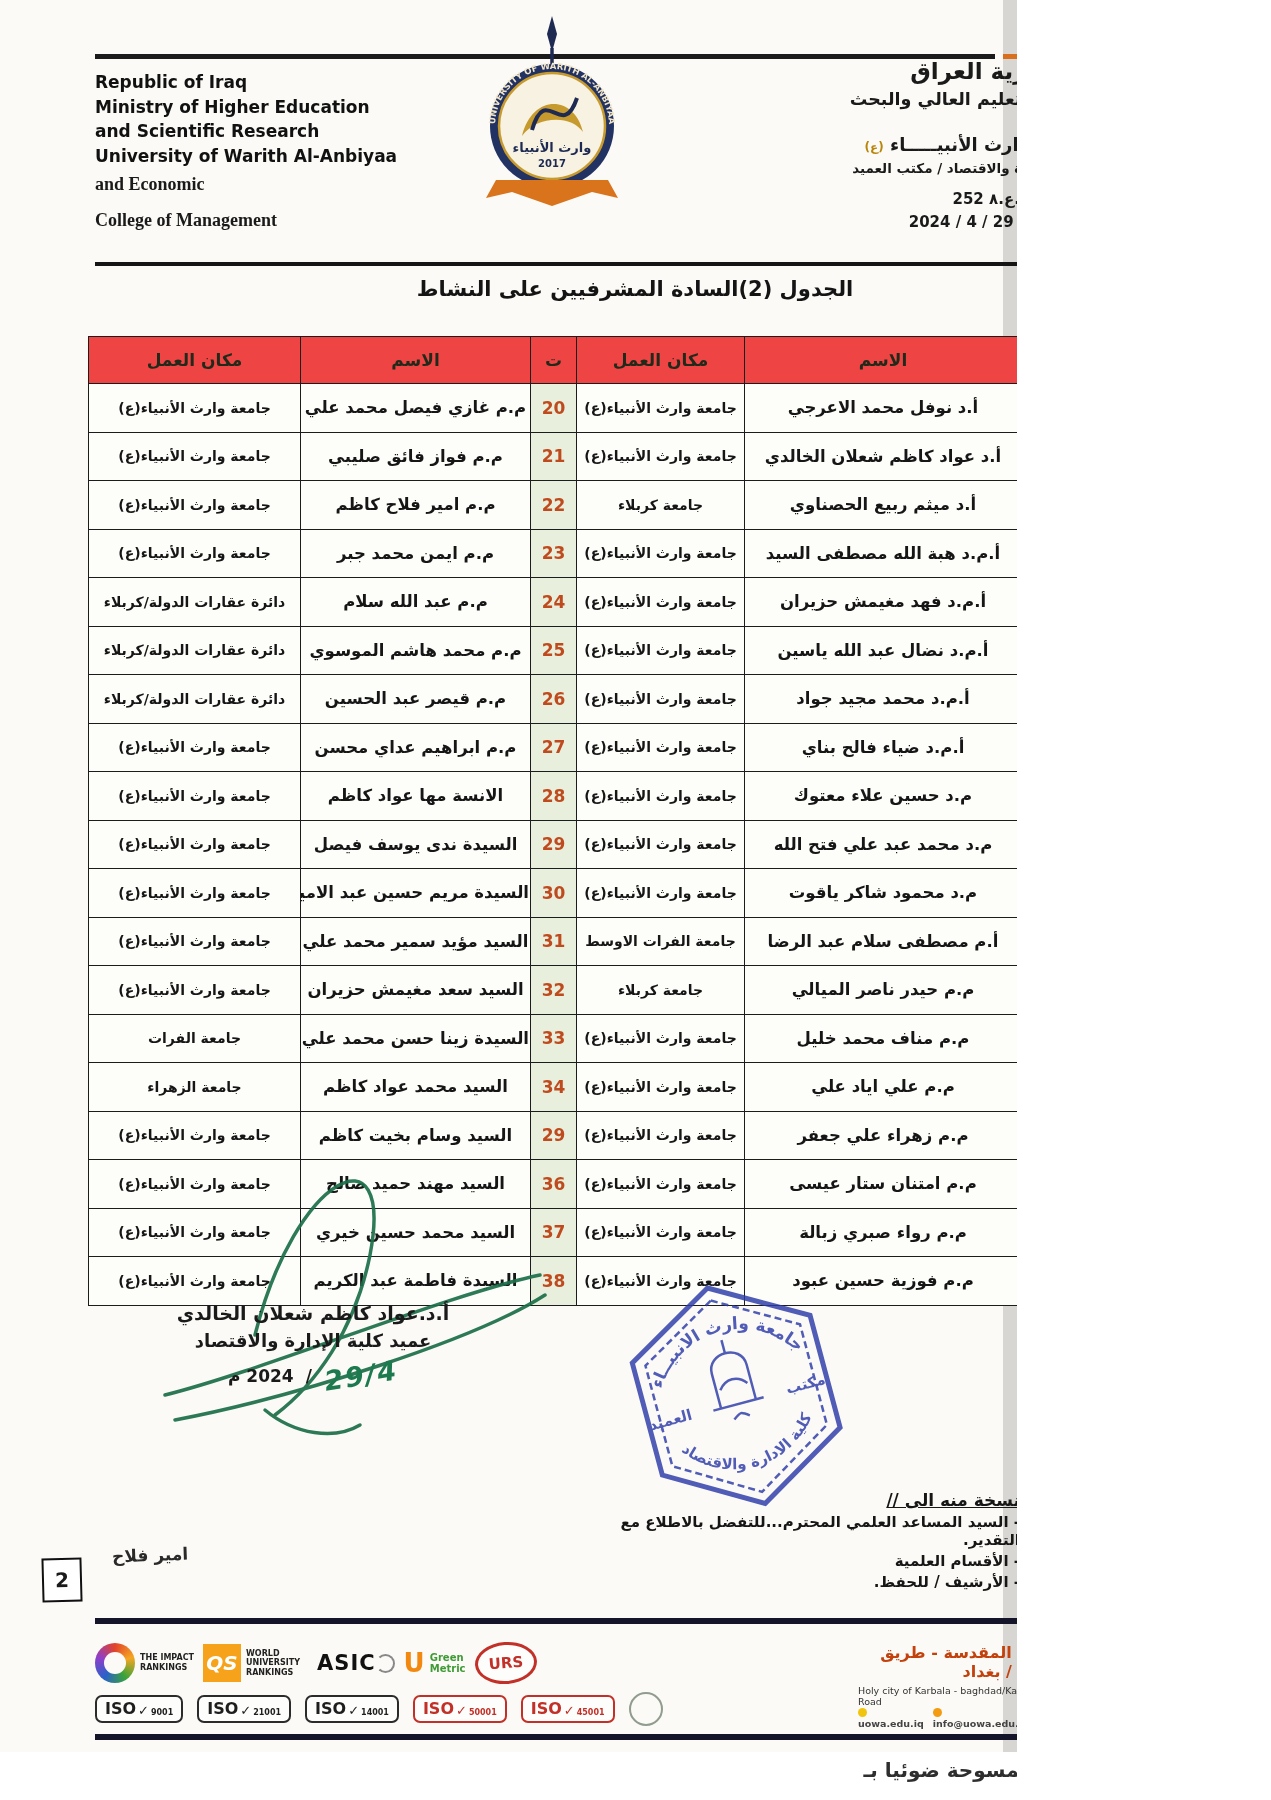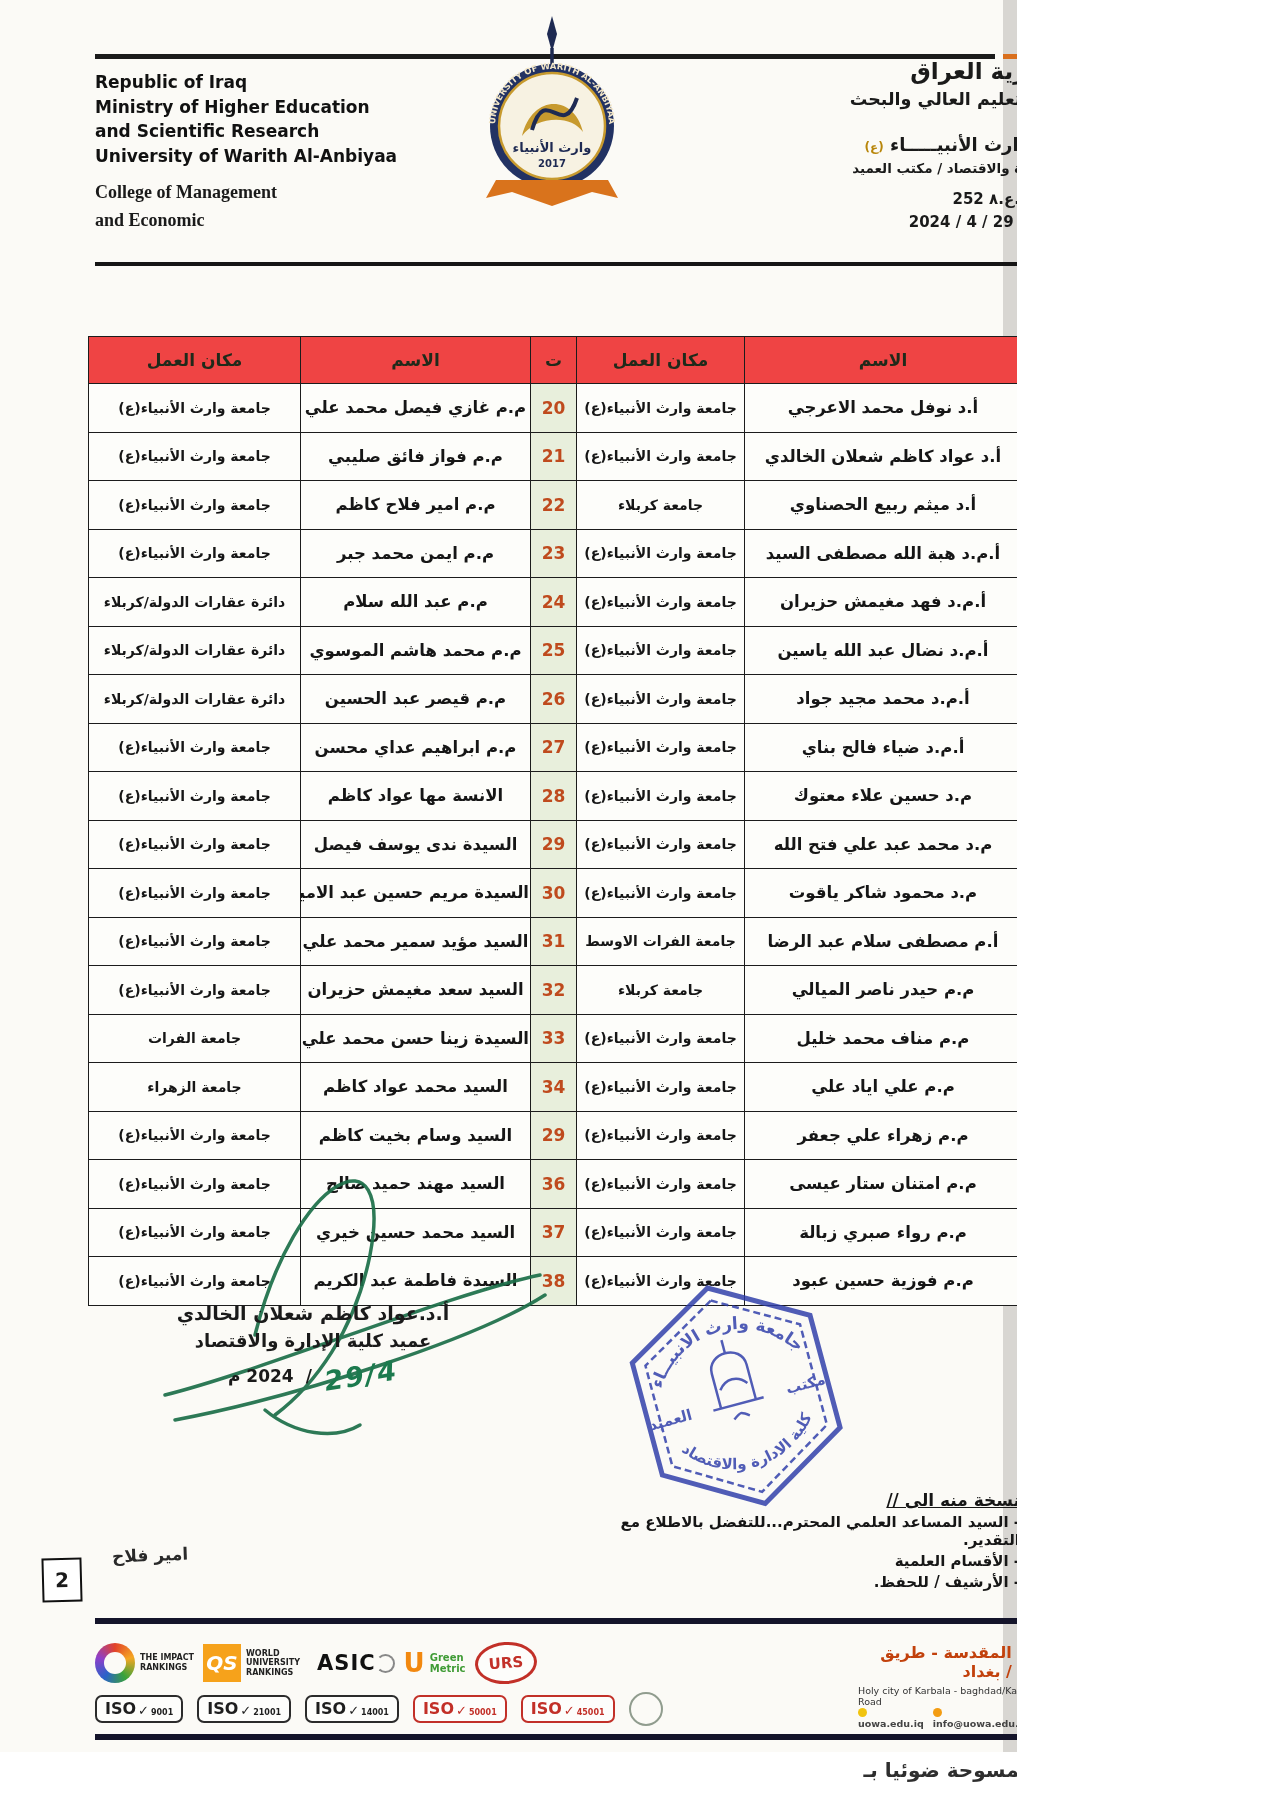--- a/index.html
+++ b/index.html
@@ -127,22 +127,22 @@
   <div class="abs artifact-diag"></div>
   <svg class="abs" style="left:1213px;top:20px" width="42" height="42">
     <path d="M6 30 C 12 8, 30 4, 25 18 C 22 28, 12 31, 9 25" fill="none" stroke="#30355a" stroke-width="2.5"></path>
   </svg>
 
   <div class="abs header-en">
     <div class="en-l">Republic of Iraq</div>
     <div class="en-l">Ministry of Higher Education</div>
     <div class="en-l">and Scientific Research</div>
     <div class="en-l">University of Warith Al-Anbiyaa</div>
+    <div class="en-serif">and Economic</div>
     <div class="en-serif en-gap">College of Management</div>
-    <div class="en-serif">and Economic</div>
   </div>
 
   <svg class="abs" style="left:476px;top:14px" width="152" height="208" viewBox="0 0 152 208">
     <path d="M76 2 L81 20 L76 38 L71 20 Z" fill="#1e2a52"></path>
     <line x1="76" y1="34" x2="76" y2="58" stroke="#1e2a52" stroke-width="3.5"></line>
     <circle cx="76" cy="112" r="62" fill="#223263"></circle>
     <circle cx="76" cy="112" r="53" fill="#f7f2e2" stroke="#c79a2e" stroke-width="2.5"></circle>
     <path id="lgTop" d="M 19 112 A 57 57 0 0 1 133 112" fill="none"></path>
     <text font-size="8.5" font-weight="bold" fill="#f3e7c8">
       <textPath href="#lgTop" startOffset="50%" text-anchor="middle">UNIVERSITY OF WARITH AL-ANBIYAA</textPath>
@@ -161,20 +161,21 @@
       <span>جامعة وارث الأنبيـــــاء</span>
       <span class="honorific">(ع)</span>
     </div>
     <div class="ar-college">كلية الادارة والاقتصاد / مكتب العميد</div>
     <div class="ar-number">العـدد : م.ع.٨ 252</div>
     <div class="ar-date">التـاريـخ : 29 / 4 / 2024</div>
   </div>
 
   <div class="abs rule-mid"></div>
 
+  <div class="abs doc-title">الجدول (2)السادة المشرفيين على النشاط</div>
 
   <table class="main-table">
     <colgroup>
       <col style="width:46px">
         <col style="width:277px">
         <col style="width:168px">
       <col style="width:46px">
         <col style="width:230px">
         <col style="width:212px">
     </colgroup>

